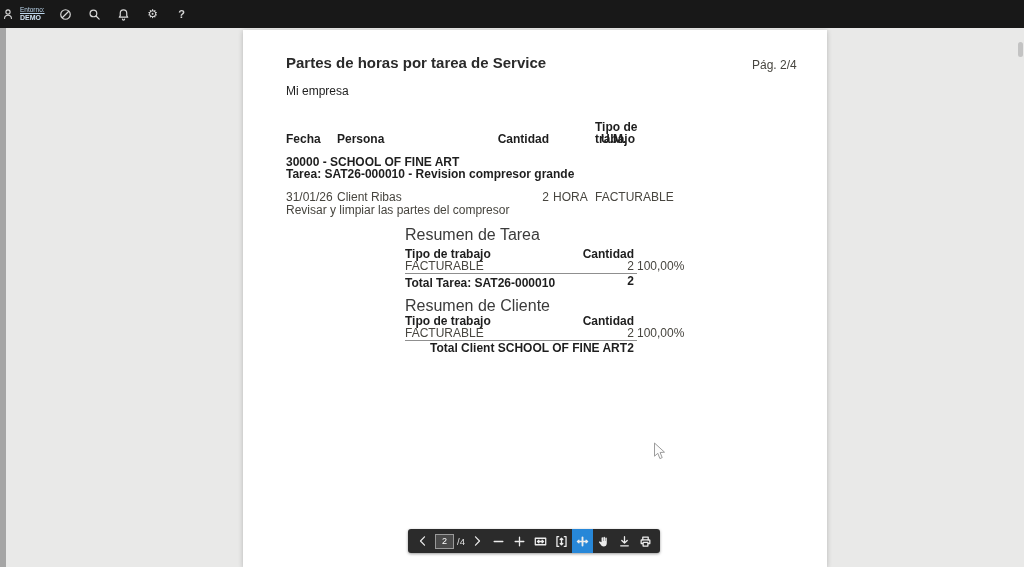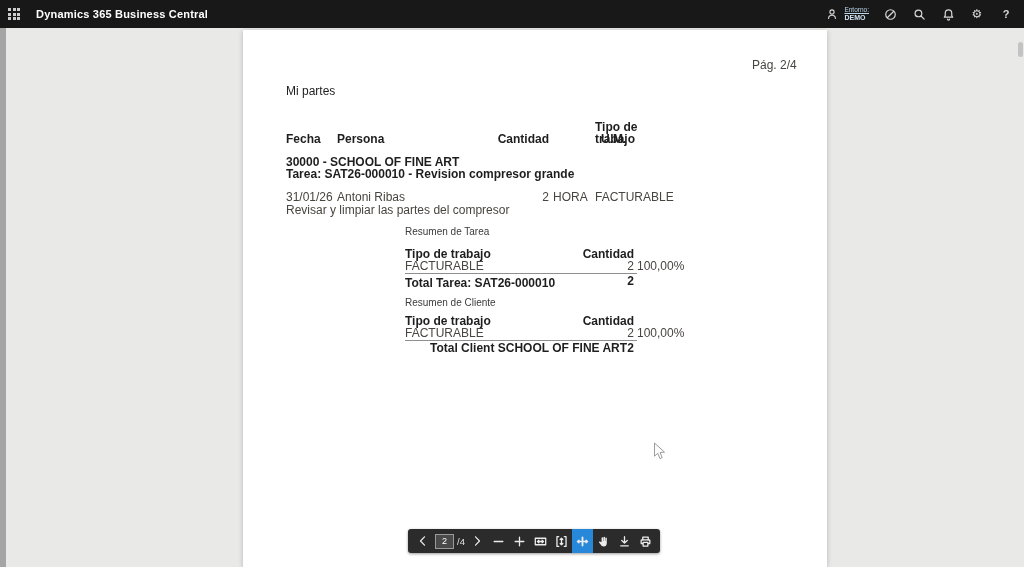--- a/index.html
+++ b/index.html
@@ -32,21 +32,21 @@
                   background:#c3c3c3; border-radius:3px; cursor:pointer; }
 
   
   .page { position:absolute; left:243px; top:2px; width:584px; height:537px; background:#ffffff;
           box-shadow:0 1px 5px rgba(0,0,0,.22); }
   .page .abs { position:absolute; white-space:nowrap; }
   .t-title { font-size:15px; font-weight:bold; color:#2a2a2a; }
   .t8  { font-size:12px; line-height:10px; color:#1e1e1e; }
   .bold { font-weight:bold; }
   .gray { color:#47453f; }
-  .t-heading { font-size:10px; color:#3b3b3b; }
+  .t-heading { font-size:16px; color:#3b3b3b; }
   .rt-right { text-align:right; }
   .rule { height:1px; background:#8f8f8f; }
 
   
   .vtb { position:absolute; left:165px; top:499px; height:24px; background:#2b2b2b;
          border-radius:3px; display:flex; align-items:center; padding:0 4px;
          box-shadow:0 1px 3px rgba(0,0,0,.4); }
   .vt-btn { width:21px; height:24px; display:flex; align-items:center; justify-content:center; cursor:pointer; }
   .vt-btn svg { stroke:#ececec; fill:none; stroke-width:1.2; stroke-linecap:round; stroke-linejoin:round; }
   .vt-btn.active { background:#2787d8; }
@@ -54,36 +54,20 @@
                    color:#ffffff; font-size:9px; text-align:center; margin:0 2px;
                    font-family:"Liberation Sans", sans-serif; padding:0; }
   .vt-count { font-size:9.5px; color:#e2e2e2; margin:0 2px 0 1px; }
 
   .cursor { position:absolute; left:410px; top:412px; }
 </style>
 </head>
 <body>
 
 <div class="topbar">
-  <div class="tb-left">
-    <div class="waffle">
-      <div class="waffle-grid">
-        <i></i>
-          <i></i>
-          <i></i>
-          <i></i>
-          <i></i>
-          <i></i>
-          <i></i>
-          <i></i>
-          <i></i>
-      </div>
-    </div>
-    <div class="app-title">Dynamics 365 Business Central</div>
-  </div>
   <div class="tb-right">
     <div class="env-chip">
       <span class="tb-icon">
         <svg width="12" height="12" viewBox="0 0 12 12">
             <circle cx="6" cy="4" r="2.1"></circle>
             <path d="M2.6 10.4c0-2 1.5-3.2 3.4-3.2s3.4 1.2 3.4 3.2"></path>
           </svg>
       </span>
       <span class="env-text">
         <span class="env-label">Entorno:</span>
@@ -116,35 +100,36 @@
     </div>
   </div>
 </div>
 
 <div class="workspace">
   <div class="left-strip"></div>
   <div class="scroll-thumb"></div>
 
   <div class="page">
 
+    <span class="abs t-title" style="left:43px; top:24px;">Partes de horas por tarea de Service</span>
     <span class="abs t8 gray" style="left:509px; top:30px;">Pág. 2/4</span>
-    <span class="abs t8" style="left:43px; top:56px;">Mi partes</span>
+    <span class="abs t8" style="left:43px; top:56px;">Mi empresa</span>
 
     <span class="abs t8 bold" style="left:352px; top:92px;">Tipo de</span>
     <span class="abs t8 bold" style="left:43px;  top:104px;">Fecha</span>
     <span class="abs t8 bold" style="left:94px;  top:104px;">Persona</span>
     <span class="abs t8 bold rt-right" style="left:246px; top:104px; width:60px;">Cantidad</span>
     <span class="abs t8 bold" style="left:310px; top:104px;padding-left:48px;">U.M.</span>
     <span class="abs t8 bold" style="left:352px; top:104px;">trabajo</span>
 
     <span class="abs t8 bold" style="left:43px; top:127px;text-align:right;">30000 - SCHOOL OF FINE ART</span>
     <span class="abs t8 bold" style="left:43px; top:139px;">Tarea: SAT26-000010 - Revision compresor grande</span>
 
     <span class="abs t8 gray" style="left:43px;  top:162px;">31/01/26</span>
-    <span class="abs t8 gray" style="left:94px;  top:162px;">Antoni Ribas</span>
+    <span class="abs t8 gray" style="left:94px;  top:162px;">Client Ribas</span>
     <span class="abs t8 gray rt-right" style="left:246px; top:162px; width:60px;">2</span>
     <span class="abs t8 gray" style="left:310px; top:162px;">HORA</span>
     <span class="abs t8 gray" style="left:352px; top:162px;">FACTURABLE</span>
     <span class="abs t8 gray" style="left:43px;  top:175px;">Revisar y limpiar las partes del compresor</span>
 
     <span class="abs t-heading" style="left:162px; top:196px;">Resumen de Tarea</span>
     <span class="abs t8 bold" style="left:162px; top:219px;">Tipo de trabajo</span>
     <span class="abs t8 bold rt-right" style="left:322px; top:219px; width:69px;">Cantidad</span>
     <span class="abs t8 gray" style="left:162px; top:231px;">FACTURABLE</span>
     <span class="abs t8 gray rt-right" style="left:322px; top:231px; width:69px;">2</span>

